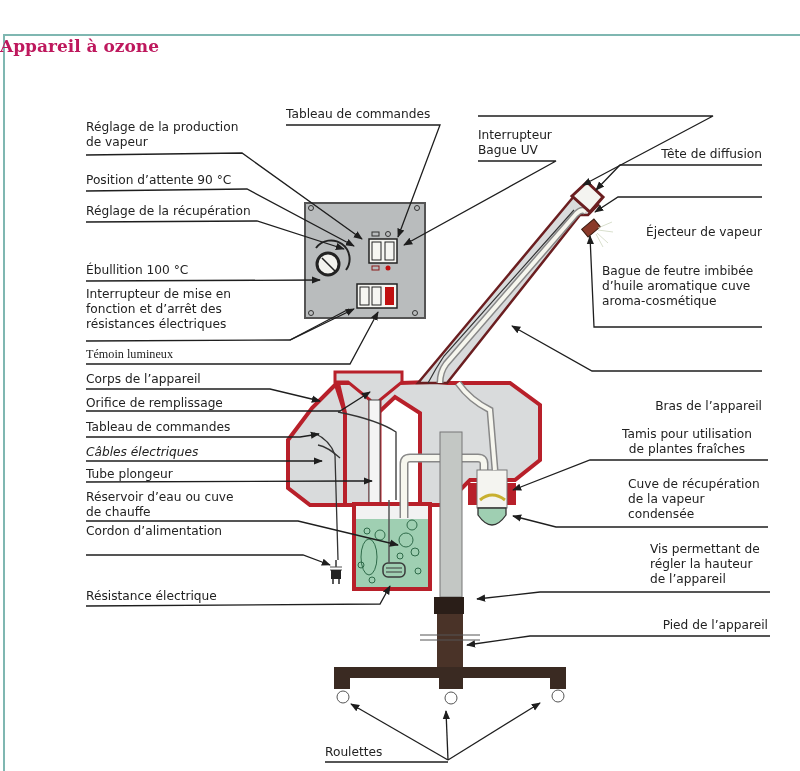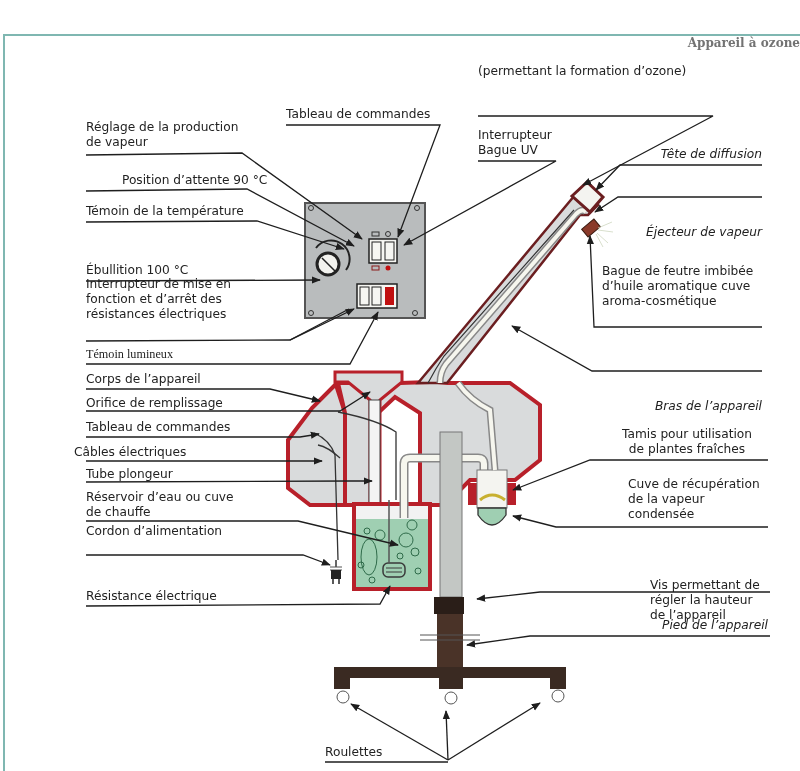--- a/index.html
+++ b/index.html
@@ -1,23 +1,23 @@
 <!DOCTYPE html>
 <html><head>
 <meta charset="utf-8">
 <style>
   html, body { margin: 0; padding: 0; background: #ffffff; }
   body { width: 800px; height: 771px; position: relative; overflow: hidden;
          font-family: "DejaVu Sans", sans-serif; color: #1e1e1e; }
   .frame { position: absolute; left: 3px; top: 34px; width: 820px; height: 735px;
            border-left: 2px solid #7fb7b1; border-top: 2px solid #7fb7b1; border-bottom: 2px solid #7fb7b1; }
-  .title { position: absolute; left: 0; width: 800px; top: 36px; text-align: right;
-           font-family: "DejaVu Serif", serif; font-weight: bold; font-size: 12px; color: #737373; }
+  .title { position: absolute; left: 0; width: 800px; top: 36px; text-align: left;
+           font-family: "DejaVu Serif", serif; font-weight: bold; font-size: 17px; color: #be185d; }
   .lbl { position: absolute; font-size: 12.2px; line-height: 15px; color: #222; white-space: nowrap; }
-  .lbl.r { text-align: right; font-style: italic; }
+  .lbl.r { text-align: right; }
   svg#diagram { position: absolute; left: 0; top: 0; }
 </style>
 </head>
 <body>
 
 <div class="frame"></div>
 <div class="title">Appareil à ozone</div>
 
 <svg id="diagram" width="800" height="771" viewBox="0 0 800 771">
   <defs>
@@ -164,68 +164,67 @@
     <line x1="448" y1="760" x2="351" y2="704" marker-end="url(#arr)"></line>
     <line x1="448" y1="760" x2="446" y2="711" marker-end="url(#arr)"></line>
     <line x1="448" y1="760" x2="540" y2="703" marker-end="url(#arr)"></line>
   </g>
 </svg>
 
 <div class="lbl" style="left:86px; top:120px;">
     <div>Réglage de la production</div>
     <div>de vapeur</div>
   </div>
-<div class="lbl" style="left:86px; top:173px;margin-left:36px;">
+<div class="lbl" style="left:86px; top:173px;">
     <div>Position d’attente 90 °C</div>
   </div>
 <div class="lbl" style="left:86px; top:204px;">
-    <div>Témoin de la température</div>
+    <div>Réglage de la récupération</div>
   </div>
 <div class="lbl" style="left:86px; top:263px;">
     <div>Ébullition 100 °C</div>
   </div>
-<div class="lbl" style="left:86px; top:277px;">
+<div class="lbl" style="left:86px; top:287px;">
     <div>Interrupteur de mise en</div>
     <div>fonction et d’arrêt des</div>
     <div>résistances électriques</div>
   </div>
 <div class="lbl" style="left:86px; top:347px;font-family:Liberation Serif, serif;">
     <div>Témoin lumineux</div>
   </div>
 <div class="lbl" style="left:86px; top:372px;">
     <div>Corps de l’appareil</div>
   </div>
 <div class="lbl" style="left:86px; top:396px;">
     <div>Orifice de remplissage</div>
   </div>
 <div class="lbl" style="left:86px; top:420px;">
     <div>Tableau de commandes</div>
   </div>
-<div class="lbl" style="left:74px; top:445px;">
+<div class="lbl" style="left:86px; top:445px;font-style:italic;">
     <div>Câbles électriques</div>
   </div>
 <div class="lbl" style="left:86px; top:467px;">
     <div>Tube plongeur</div>
   </div>
 <div class="lbl" style="left:86px; top:490px;">
     <div>Réservoir d’eau ou cuve</div>
     <div>de chauffe</div>
   </div>
 <div class="lbl" style="left:86px; top:524px;">
     <div>Cordon d’alimentation</div>
   </div>
 <div class="lbl" style="left:86px; top:589px;">
     <div>Résistance électrique</div>
   </div>
 
 <div class="lbl" style="left:286px; top:107px;">
     <div>Tableau de commandes</div>
   </div>
 <div class="lbl" style="left:478px; top:64px;">
-    <div>(permettant la formation d’ozone)</div>
   </div>
 <div class="lbl" style="left:478px; top:128px;">
     <div>Interrupteur</div>
     <div>Bague UV</div>
   </div>
 
 <div class="lbl r" style="right:38px; top:147px;">
     <div>Tête de diffusion</div>
   </div>
 <div class="lbl r" style="right:38px; top:179px;margin-top:46px;">
@@ -241,21 +240,21 @@
   </div>
 <div class="lbl" style="left:622px; top:427px;text-align:center;">
     <div>Tamis pour utilisation</div>
     <div>de plantes fraîches</div>
   </div>
 <div class="lbl" style="left:628px; top:477px;">
     <div>Cuve de récupération</div>
     <div>de la vapeur</div>
     <div>condensée</div>
   </div>
-<div class="lbl" style="left:650px; top:542px;margin-top:36px;">
+<div class="lbl" style="left:650px; top:542px;">
     <div>Vis permettant de</div>
     <div>régler la hauteur</div>
     <div>de l’appareil</div>
   </div>
 <div class="lbl r" style="right:32px; top:618px;">
     <div>Pied de l’appareil</div>
   </div>
 
 <div class="lbl" style="left:325px; top:745px;">
     <div>Roulettes</div>

